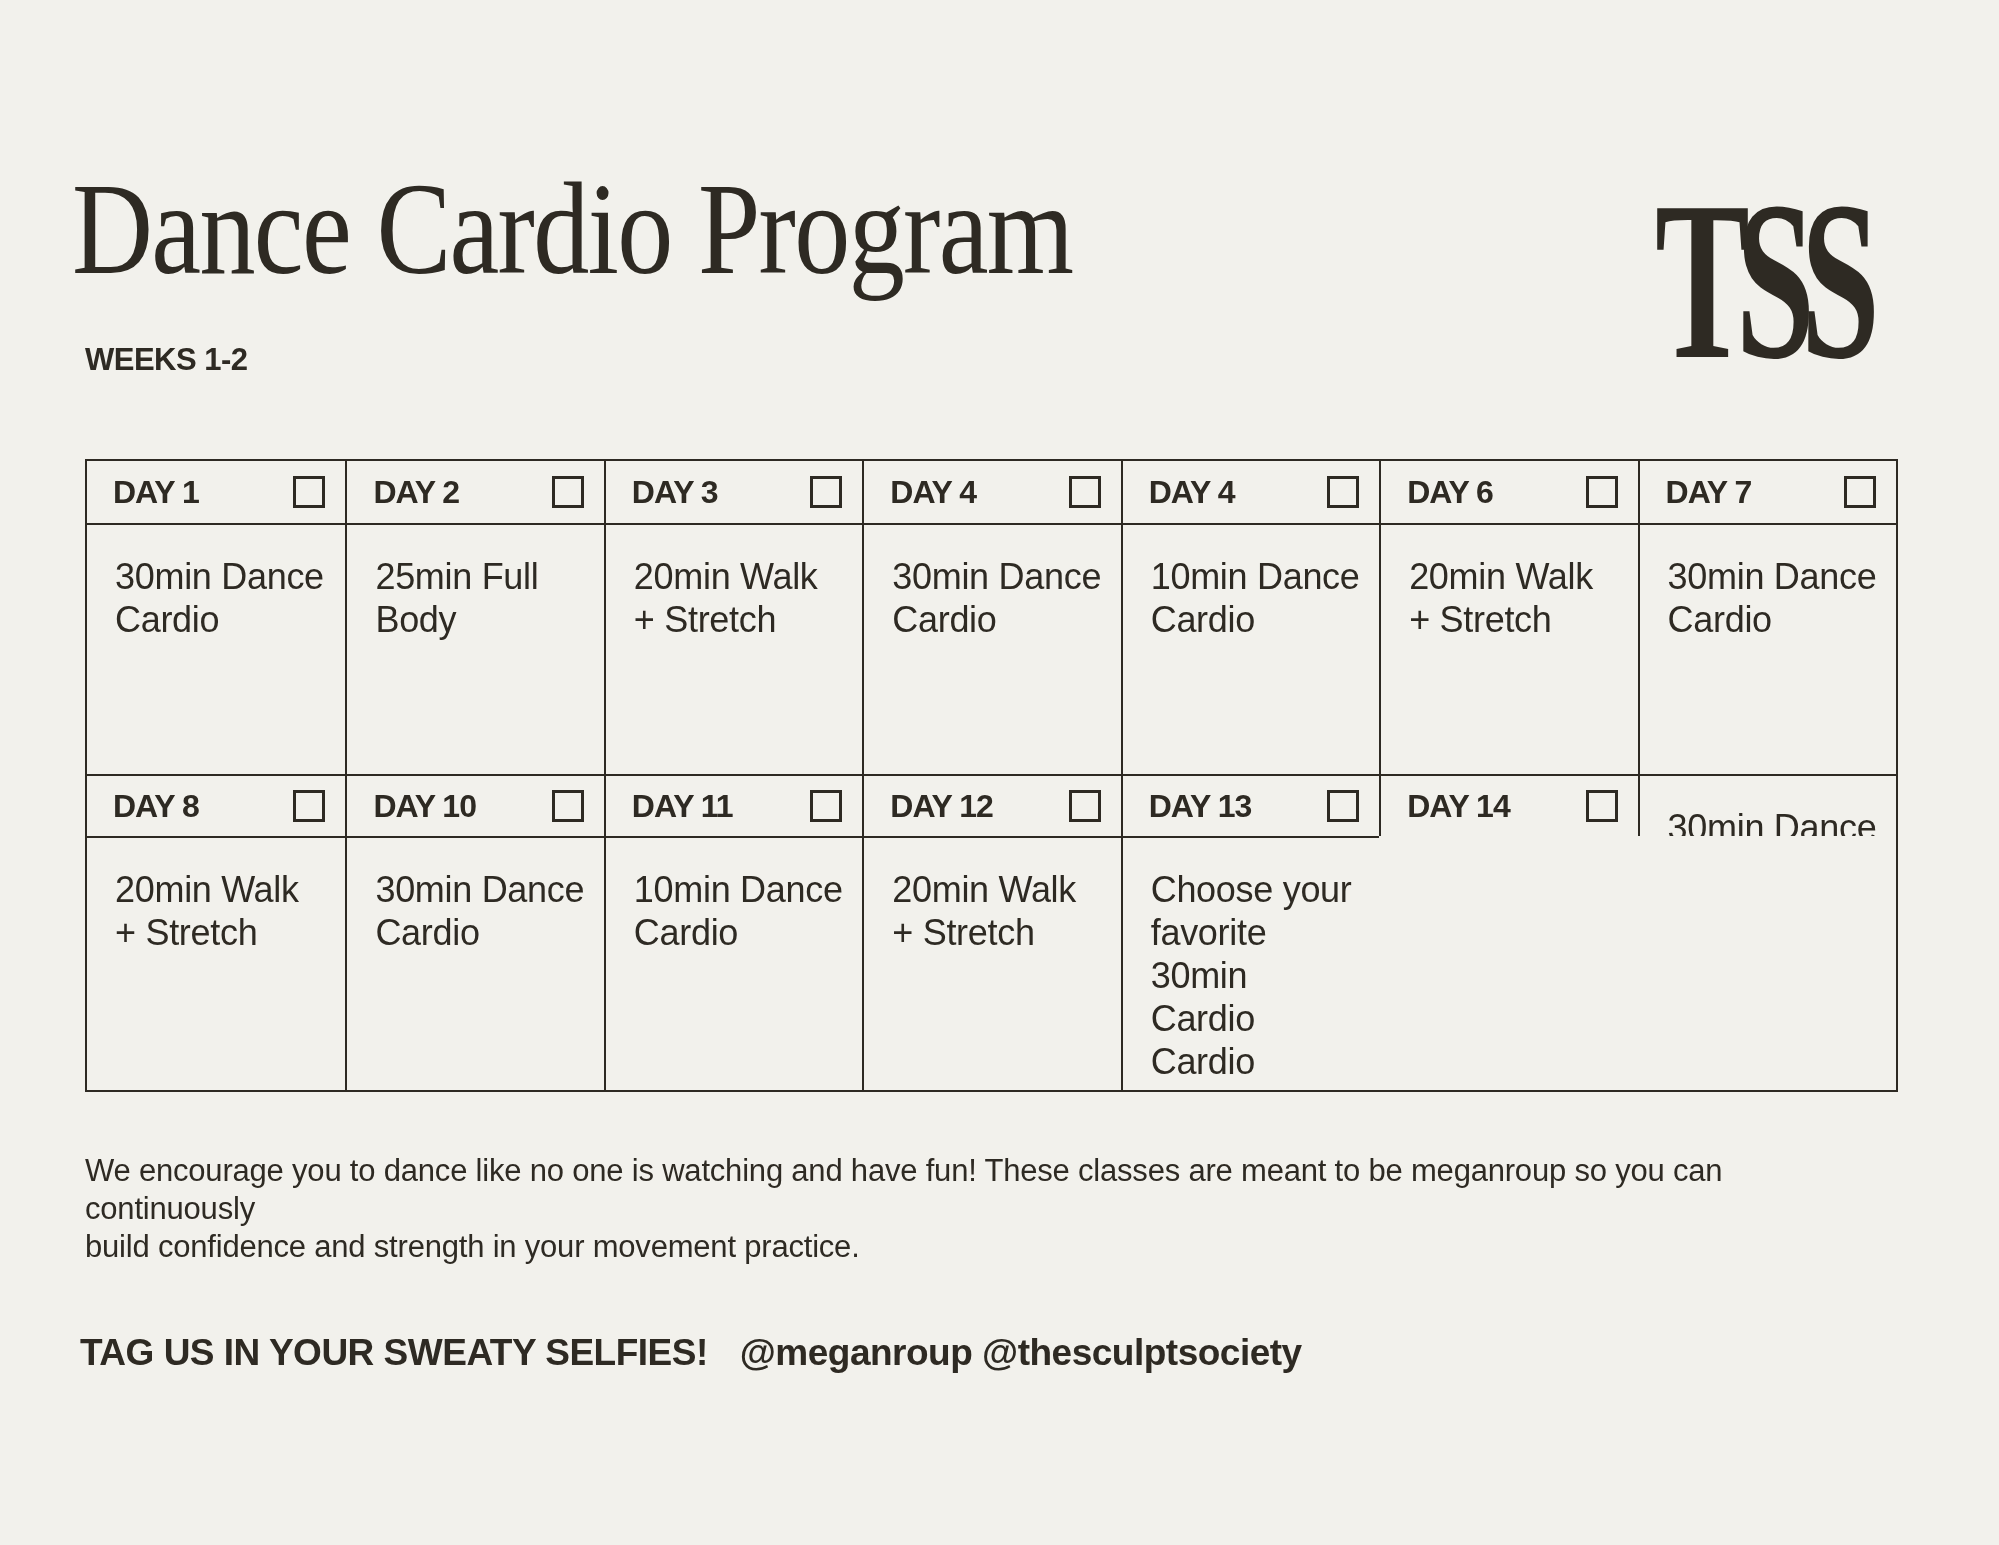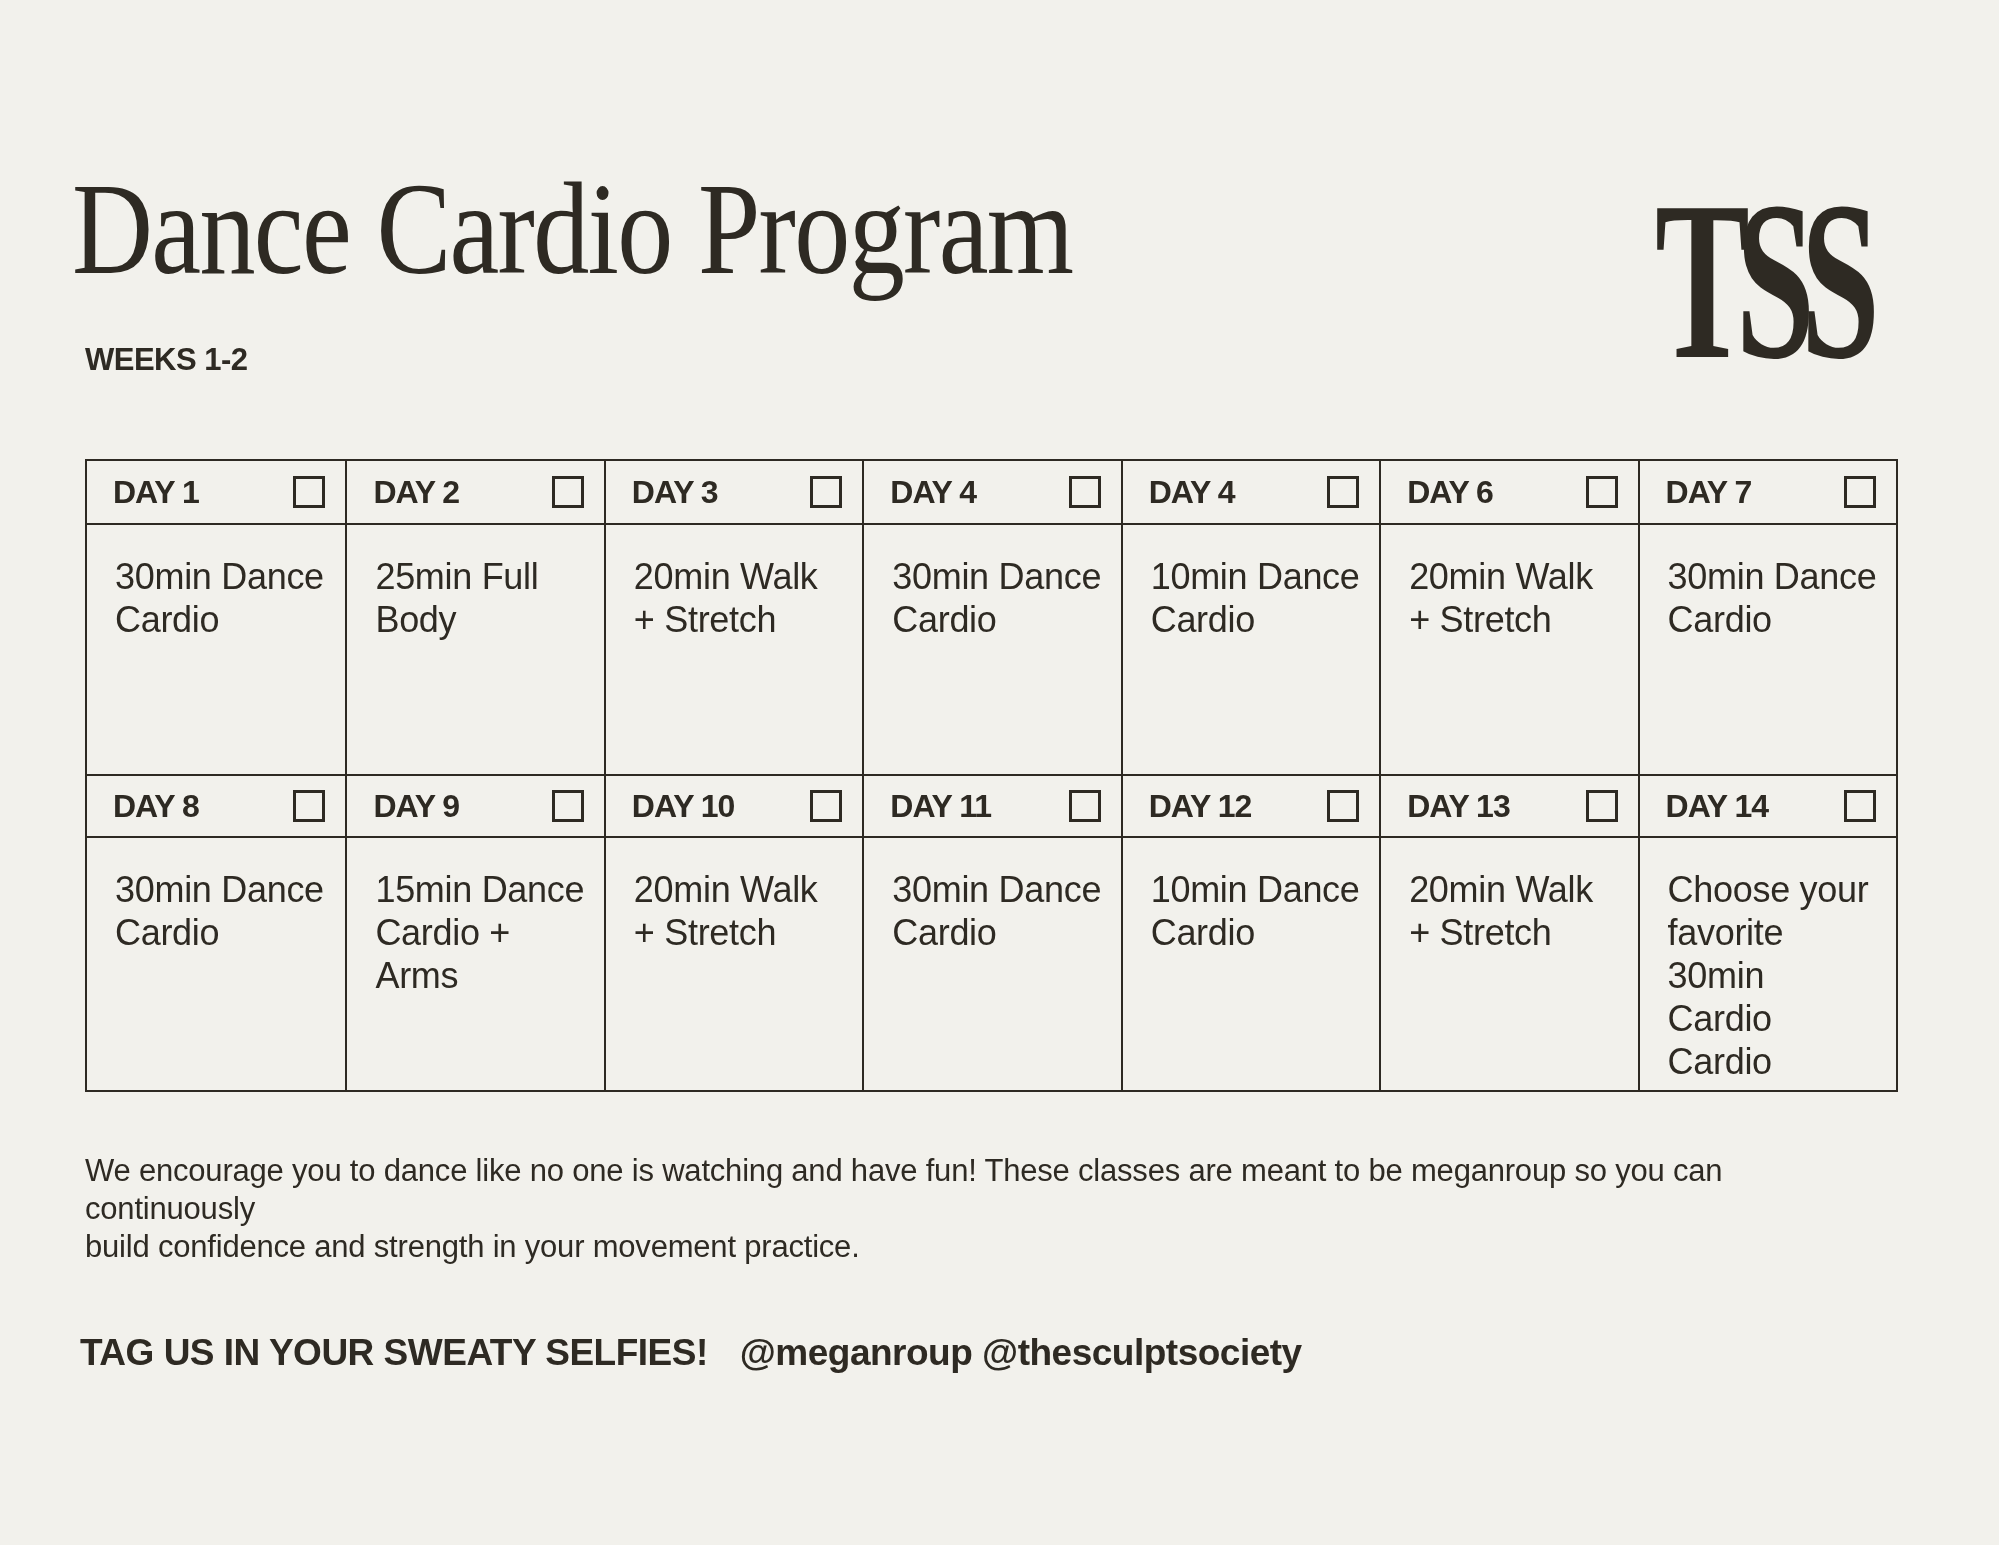--- a/index.html
+++ b/index.html
@@ -135,24 +135,20 @@
 Cardio</div>
     <div class="cell body">20min Walk
 + Stretch</div>
     <div class="cell body">30min Dance
 Cardio</div>
     <div class="cell head">
       <span>DAY 8</span>
       <span class="checkbox"></span>
     </div>
     <div class="cell head">
-      <span>DAY 9</span>
-      <span class="checkbox"></span>
-    </div>
-    <div class="cell head">
       <span>DAY 10</span>
       <span class="checkbox"></span>
     </div>
     <div class="cell head">
       <span>DAY 11</span>
       <span class="checkbox"></span>
     </div>
     <div class="cell head">
       <span>DAY 12</span>
       <span class="checkbox"></span>
@@ -160,22 +156,20 @@
     <div class="cell head">
       <span>DAY 13</span>
       <span class="checkbox"></span>
     </div>
     <div class="cell head">
       <span>DAY 14</span>
       <span class="checkbox"></span>
     </div>
     <div class="cell body">30min Dance
 Cardio</div>
-    <div class="cell body">15min Dance
-Cardio + Arms</div>
     <div class="cell body">20min Walk
 + Stretch</div>
     <div class="cell body">30min Dance
 Cardio</div>
     <div class="cell body">10min Dance
 Cardio</div>
     <div class="cell body">20min Walk
 + Stretch</div>
     <div class="cell body">Choose your
 favorite 30min

